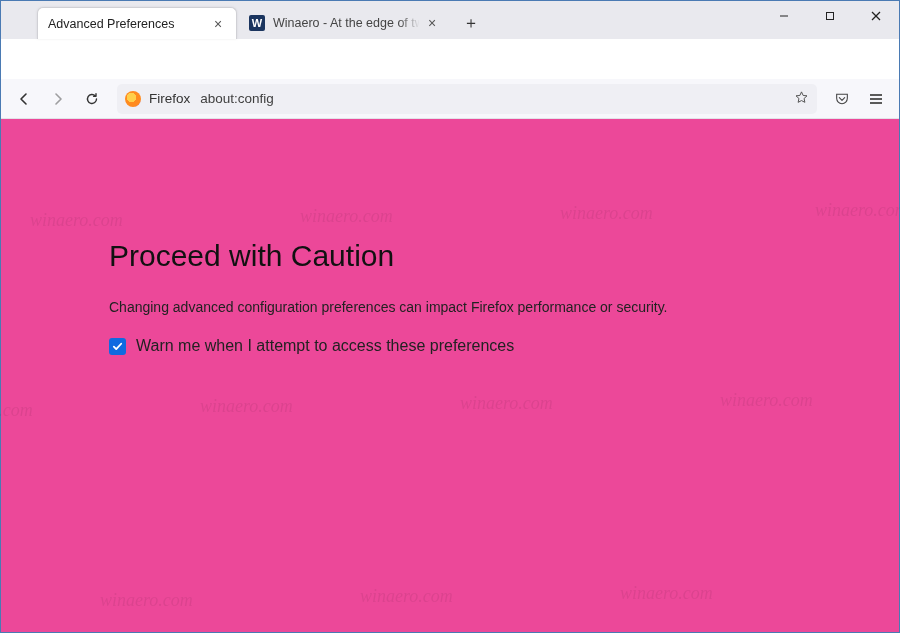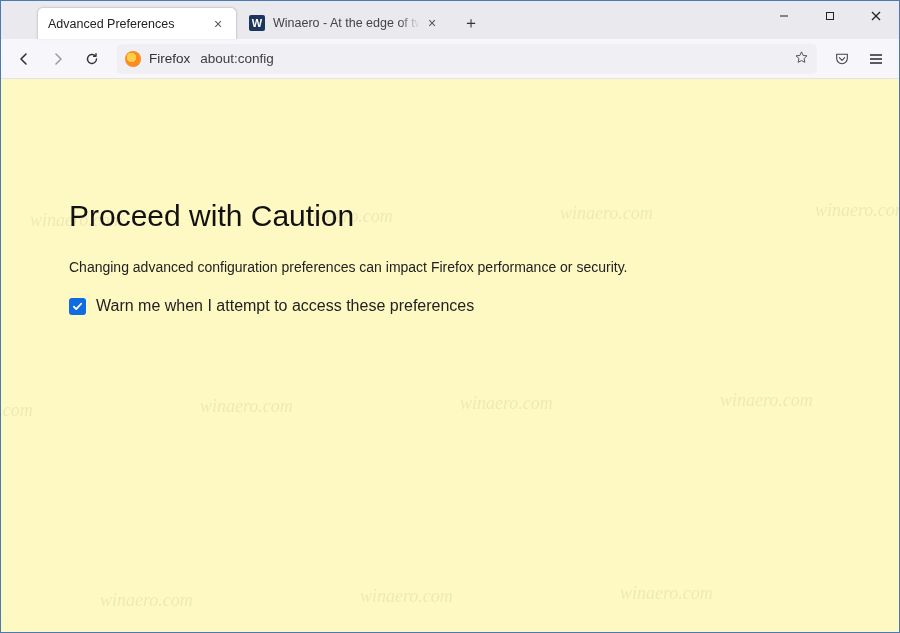--- a/index.html
+++ b/index.html
@@ -91,20 +91,21 @@
   .win-btn svg { width: 10px; height: 10px; }
 
   
   .toolbar {
     height: 40px;
     background: #f7f7fb;
     border-bottom: 1px solid #e2e2e8;
     display: flex;
     align-items: center;
     padding: 0 6px;
+    margin-top: 40px;
   }
   .nav-btn {
     width: 34px; height: 34px;
     display: inline-flex; align-items: center; justify-content: center;
     color: #333; border-radius: 4px;
   }
   .urlbar {
     flex: 1 1 auto;
     height: 30px;
     margin: 0 8px;
@@ -122,24 +123,24 @@
     background: radial-gradient(circle at 40% 40%, #ffcf4a 0 35%, #ff8b1f 36% 70%, #b3307a 85%);
   }
   .urlbar .identity { color: #333; margin-right: 10px; }
   .urlbar .url { color: #404040; flex: 1; }
   .urlbar .star { color: #555; margin-left: auto; }
   .right-icons { display: flex; }
 
   
   .content {
     flex: 1 1 auto;
-    background: #fef9c3;
+    background: #ec4899;
     position: relative;
     padding-top: 120px;
-    padding-left: 68px;
+    padding-left: 108px;
   }
   .heading {
     font-size: 30px;
     font-weight: 400;
     color: #111;
     margin: 0 0 26px 0;
   }
   .desc {
     font-size: 14px;
     color: #222;

